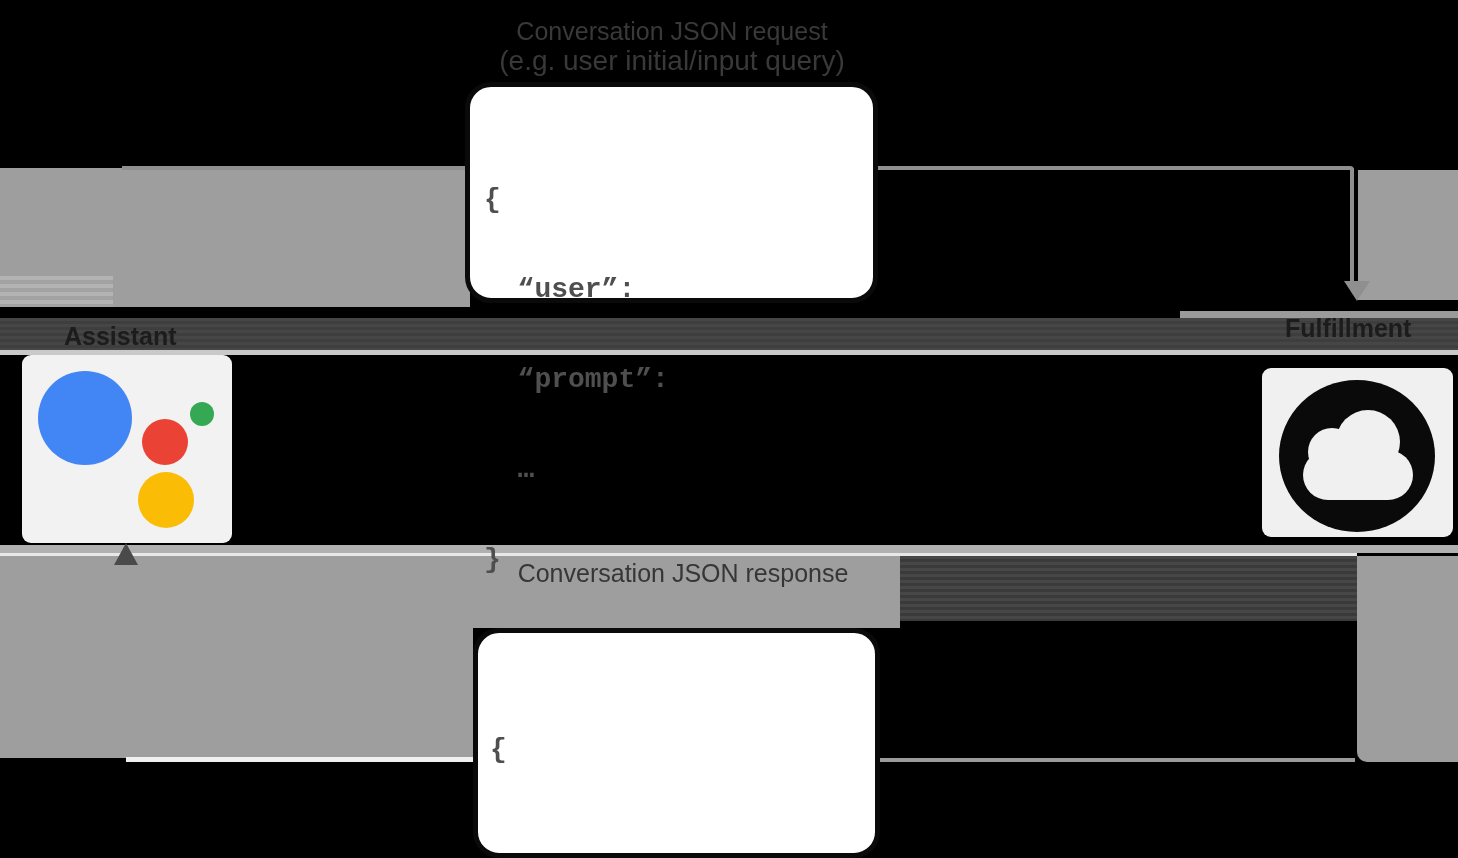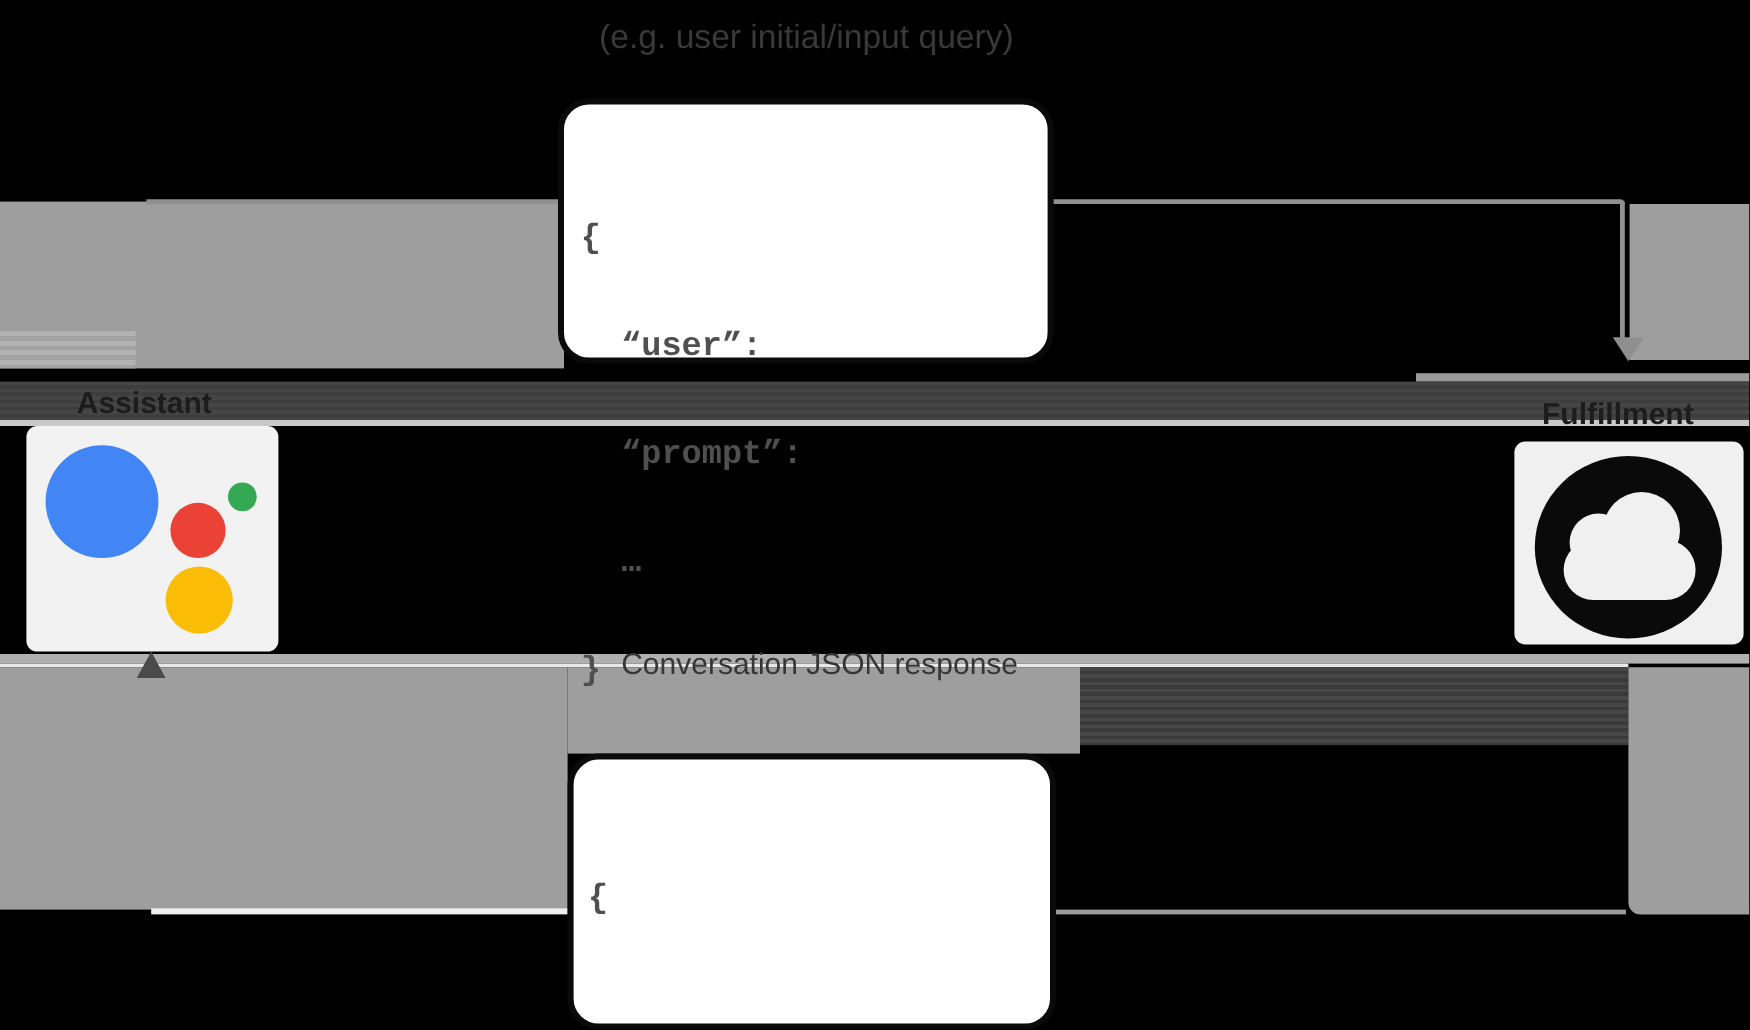--- a/index.html
+++ b/index.html
@@ -60,24 +60,25 @@
 
   <div class="abs gline" style="left:122px;top:166px;width:1232px;height:4px;border-top-right-radius:4px;"></div>
   <div class="abs gline" style="left:1350px;top:168px;width:4px;height:114px;"></div>
   <div class="abs tri-down" style="left:1344px;top:281px;"></div>
 
   <div class="abs gline" style="left:880px;top:758px;width:475px;height:4px;background:#9a9a9a;"></div>
   <div class="abs wline" style="left:126px;top:757px;width:347px;height:5px;"></div>
   <div class="abs tri-up" style="left:114px;top:543px;"></div>
 
   <div class="abs flow-label" style="left:412px;top:16px;">
+    <div class="l1">Conversation JSON request</div>
     <div class="l2">(e.g. user initial/input query)</div>
   </div>
 
-  <div class="abs flow-label" style="left:423px;top:539px;color:#363636;">
+  <div class="abs flow-label" style="left:423px;top:558px;color:#363636;">
     <div class="l1">Conversation JSON response</div>
   </div>
 
   <div class="abs code-box" style="left:465px;top:82px;width:413px;height:221px;">
     <div class="code abs" style="left:14px;top:38px;">
       <div>{</div>
       <div>  “user”:</div>
       <div>  “prompt”:</div>
       <div>  …</div>
       <div>}</div>
@@ -87,21 +88,21 @@
   <div class="abs code-box" style="left:473px;top:628px;width:407px;height:230px;border-bottom-left-radius:26px;">
     <div class="code abs" style="left:12px;top:42px;">
       <div>{</div>
       
       
       
     </div>
   </div>
 
   <span class="abs band-label" style="left:64px;top:320px;">Assistant</span>
-  <span class="abs band-label" style="left:1285px;top:329px;">Fulfillment</span>
+  <span class="abs band-label" style="left:1285px;top:312px;">Fulfillment</span>
 
   <div class="abs card" style="left:22px;top:355px;width:210px;height:188px;">
     <div style="position:absolute;left:0;top:0;width:100%;height:100%;">
       <div class="circle" style="left:16px;top:16px;width:94px;height:94px;background:#4285f4;"></div>
       <div class="circle" style="left:168px;top:47px;width:24px;height:24px;background:#34a853;"></div>
       <div class="circle" style="left:120px;top:64px;width:46px;height:46px;background:#ea4335;"></div>
       <div class="circle" style="left:116px;top:117px;width:56px;height:56px;background:#fbbc05;"></div>
     </div>
   </div>
 

